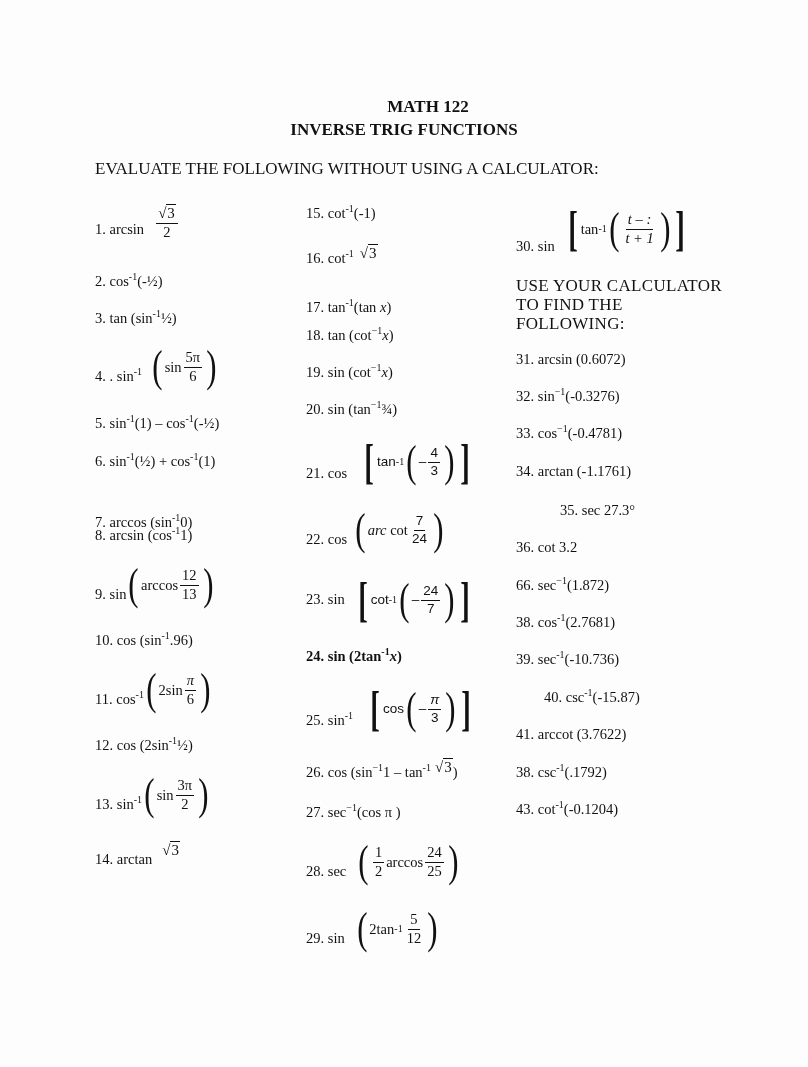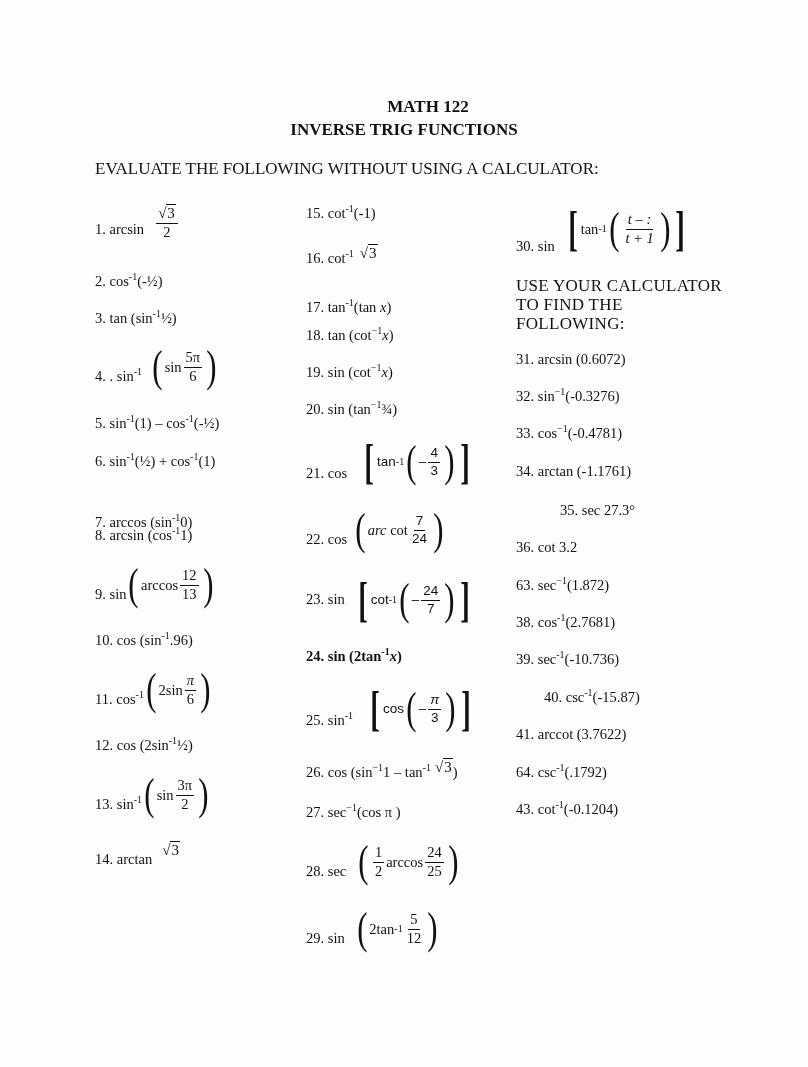--- a/index.html
+++ b/index.html
@@ -315,36 +315,36 @@
 
 <div class="item" style="left:516px; top:426px;">
   <span>33. cos</span><sup>−1</sup><span>(-0.4781)</span>
 </div>
 
 <div class="item" style="left:516px; top:464px;">34. arctan (-1.1761)</div>
 <div class="item" style="left:516px; top:503px;margin-left:44px;">35. sec 27.3°</div>
 <div class="item" style="left:516px; top:540px;">36. cot 3.2</div>
 
 <div class="item" style="left:516px; top:578px;">
-  <span>63. sec</span><sup>−1</sup><span>(1.872)</span>
+  <span>66. sec</span><sup>−1</sup><span>(1.872)</span>
 </div>
 
 <div class="item" style="left:516px; top:615px;">
   <span>38. cos</span><sup>-1</sup><span>(2.7681)</span>
 </div>
 
 <div class="item" style="left:516px; top:652px;">
   <span>39. sec</span><sup>-1</sup><span>(-10.736)</span>
 </div>
 
 <div class="item" style="left:544px; top:690px;">
   <span>40. csc</span><sup>-1</sup><span>(-15.87)</span>
 </div>
 
 <div class="item" style="left:516px; top:727px;">41. arccot (3.7622)</div>
 
 <div class="item" style="left:516px; top:765px;">
-  <span>64. csc</span><sup>-1</sup><span>(.1792)</span>
+  <span>38. csc</span><sup>-1</sup><span>(.1792)</span>
 </div>
 
 <div class="item" style="left:516px; top:802px;">
   <span>43. cot</span><sup>-1</sup><span>(-0.1204)</span>
 </div>
 
 </body></html>

